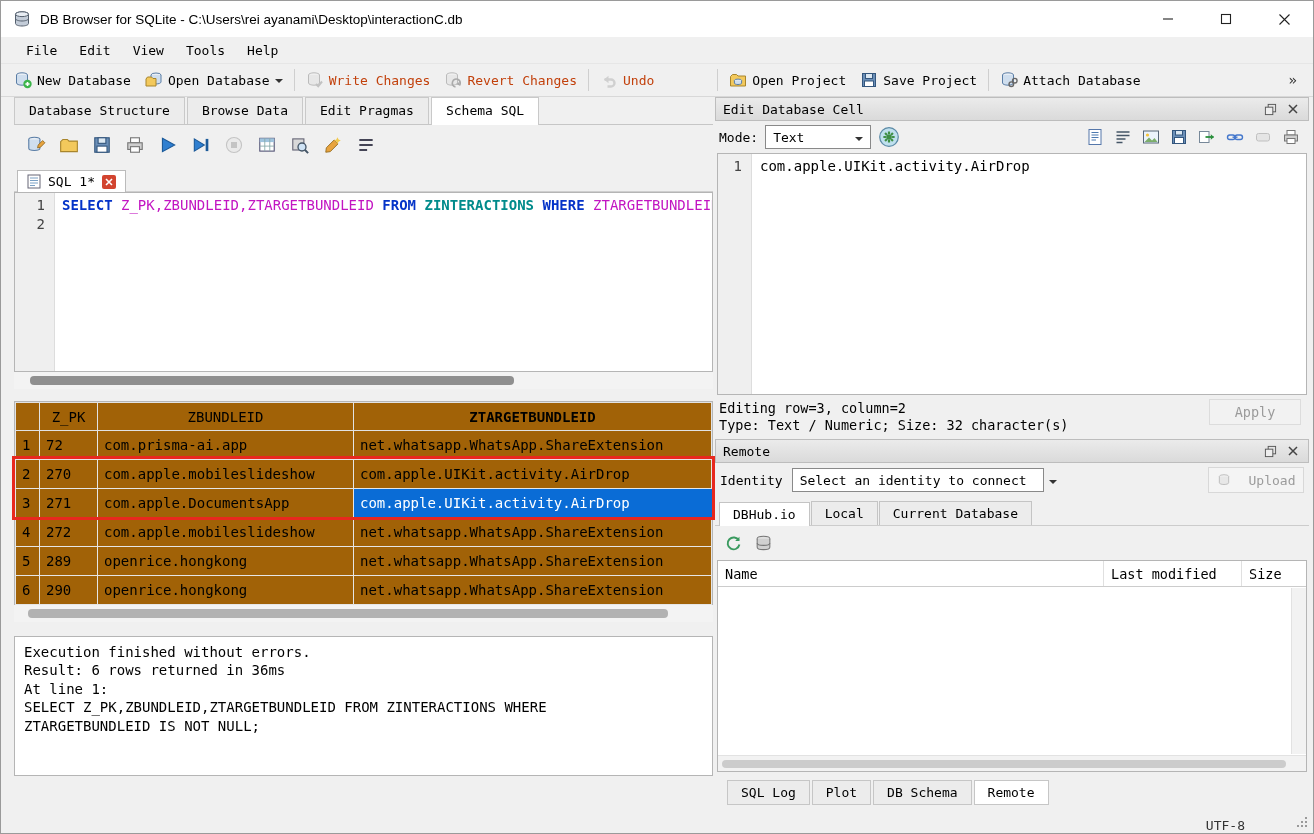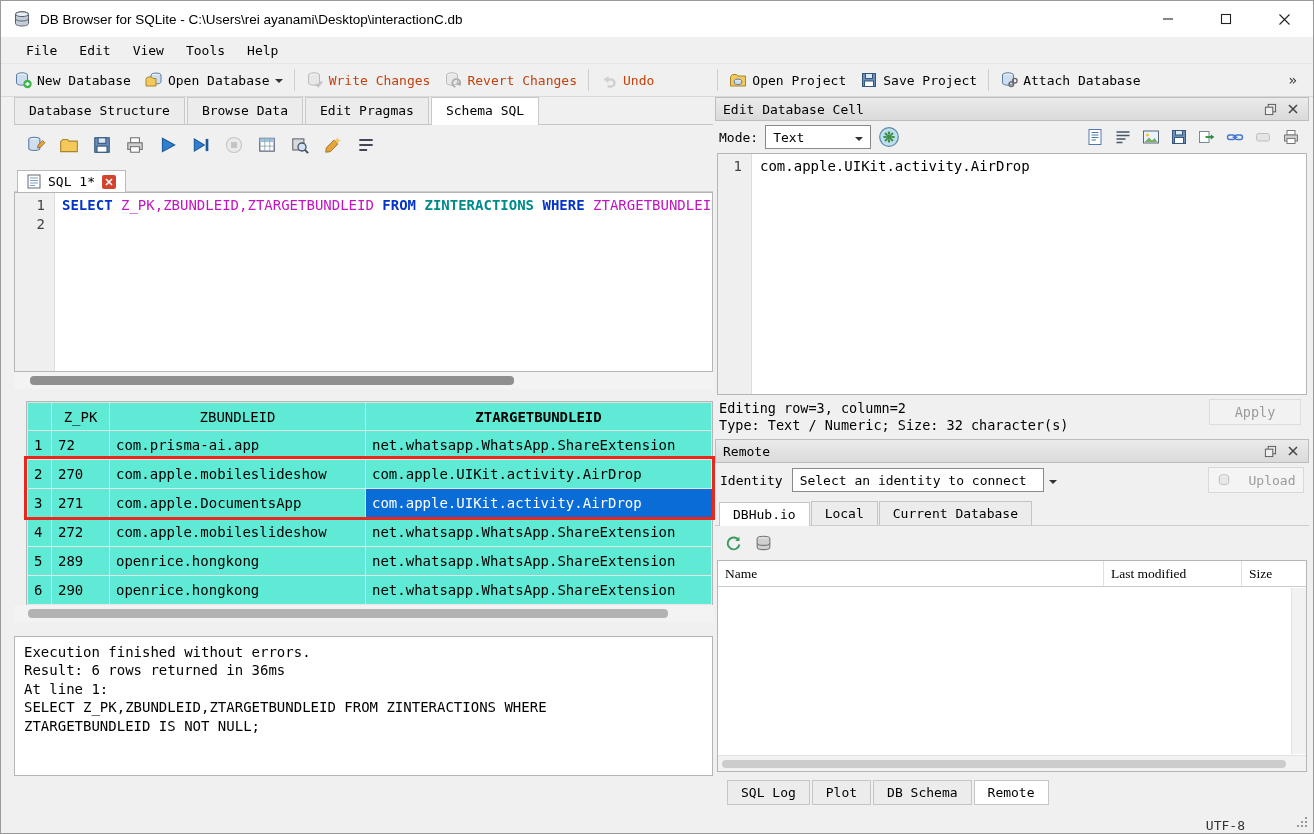--- a/index.html
+++ b/index.html
@@ -45,21 +45,21 @@
   .gutter { width:40px; background:#efefef; border-right:1px solid #ddd; color:#444; text-align:right; padding:3px 9px 0 0; font-size:14px; line-height:19px; flex:none; }
   .code-area { padding:3px 0 0 7px; font-size:14px; line-height:19px; overflow:hidden; }
   .code-line { white-space:pre; }
   .tok-kw { color:#0433c8; font-weight:bold; }
   .tok-id { color:#c215c2; }
   .tok-tbl { color:#008b8b; font-weight:bold; }
 
   .hscroll { height:17px; background:#f3f3f3; position:relative; flex:none; }
   .hscroll .handle { position:absolute; top:4px; height:9px; background:#a0a0a0; border-radius:4px; }
 
-  .results-wrap { margin-top:12px; position:relative; border:1px solid #b5b5b5; background:#5eead4; height:204px; overflow:visible; flex:none;margin-left:12px; }
+  .results-wrap { margin-top:12px; position:relative; border:1px solid #b5b5b5; background:#a16207; height:204px; overflow:visible; flex:none; }
   table.results { border-collapse:collapse; width:100%; table-layout:fixed; font-size:14px; }
   .results th { font-weight:normal; border:1px solid #e2e2e2; height:28px; text-align:center; overflow:hidden; white-space:nowrap; }
   .results th.sorted { font-weight:bold; }
   .results td { border:1px solid #e6e6e6; height:29px; padding:0 6px; overflow:hidden; white-space:nowrap; }
   .results td.sel { background:#0a6cd6; color:#fff; border-color:#0a6cd6; }
   .red-box { position:absolute; left:-3px; top:54px; width:calc(100% + 6px); height:64px; border:3px solid #e8281e; z-index:4; pointer-events:none; }
 
   .log { margin-top:14px; height:140px; border:1px solid #b5b5b5; background:#fff; padding:6px 9px; font-size:14px; line-height:1.32; white-space:pre-wrap; overflow:hidden; }
 
   
@@ -84,21 +84,21 @@
   .identity-select { width:252px; }
   .upload-btn { margin-left:auto; width:96px; height:26px; background:#f4f4f4; border:1px solid #d8d8d8; color:#9b9b9b; display:flex; align-items:center; justify-content:center; gap:18px; }
   .upload-btn svg { filter:grayscale(1) opacity(.55); }
 
   .remote-tabs { height:29px; display:flex; align-items:flex-end; padding-left:4px; border-bottom:1px solid #cccccc; flex:none; }
   .r-tab { padding:4px 13px; border:1px solid #c4c4c4; border-bottom:none; background:#ececec; margin-right:1px; white-space:nowrap; }
   .r-tab.active { background:#fff; margin-bottom:-1px; z-index:2; }
 
   .remote-toolbar { height:34px; display:flex; align-items:center; gap:11px; padding:0 9px; flex:none; }
 
-  .remote-table { height:212px; margin:0 2px; border:1px solid #b5b5b5; background:#fff; display:flex; flex-direction:column; position:relative; flex:none;font-family:Liberation Serif, serif; }
+  .remote-table { height:212px; margin:0 2px; border:1px solid #b5b5b5; background:#fff; display:flex; flex-direction:column; position:relative; flex:none; }
   .rt-header { display:flex; border-bottom:1px solid #ccc; height:26px; align-items:center; font-size:13.5px; flex:none; }
   .rt-col { padding-left:7px; border-right:1px solid #e0e0e0; height:100%; display:flex; align-items:center; overflow:hidden; white-space:nowrap; }
   .rt-col-name { flex:1; }
   .rt-col-mod { width:138px; }
   .rt-col-size { width:64px; border-right:none; }
   .rt-body { flex:1; background:#fff; }
   .rt-vscroll { position:absolute; right:0; top:27px; bottom:17px; width:15px; background:#f2f2f2; border-left:1px solid #e2e2e2; }
   .rt-hscroll { height:16px; background:#f2f2f2; position:relative; border-top:1px solid #e2e2e2; flex:none; }
   .rt-hscroll .handle { position:absolute; top:4px; left:4px; height:8px; width:96%; background:#cccccc; border-radius:4px; }
 

